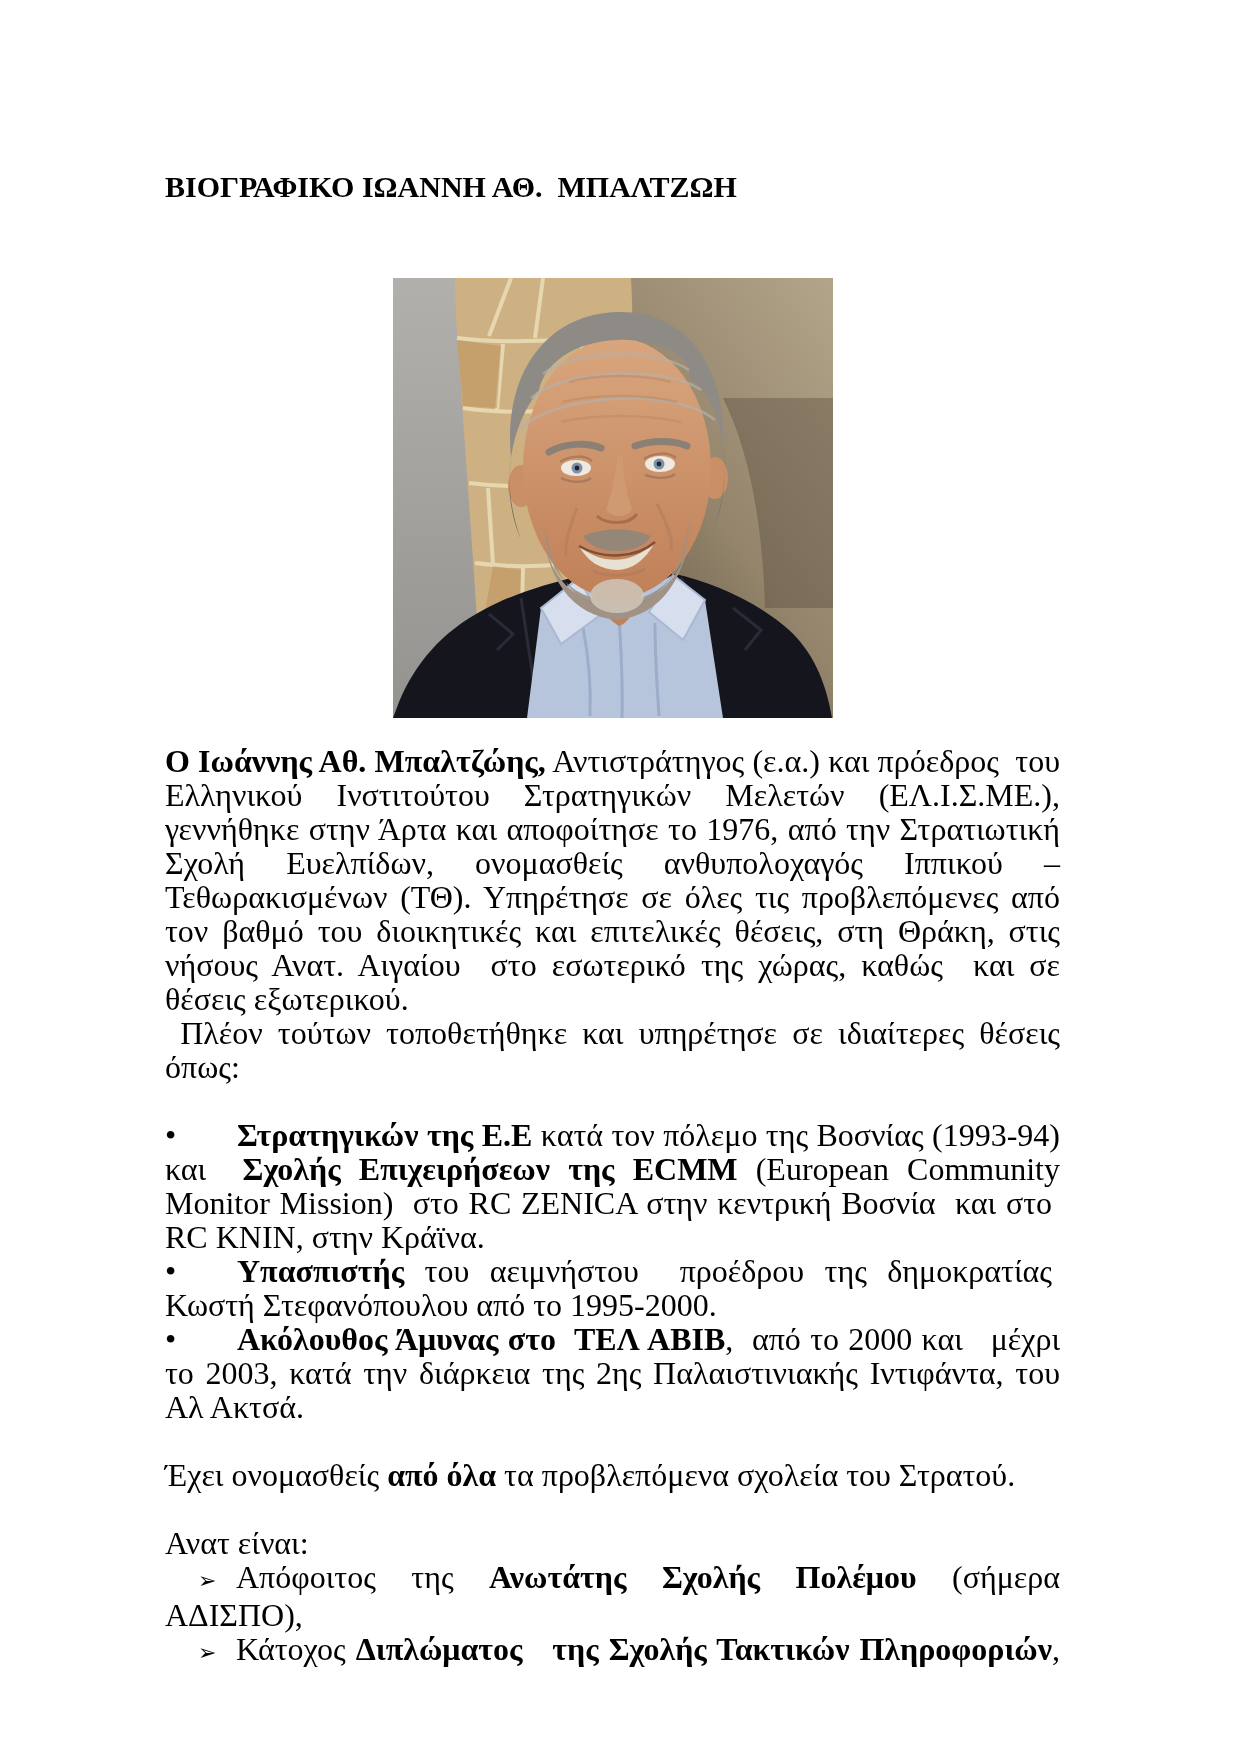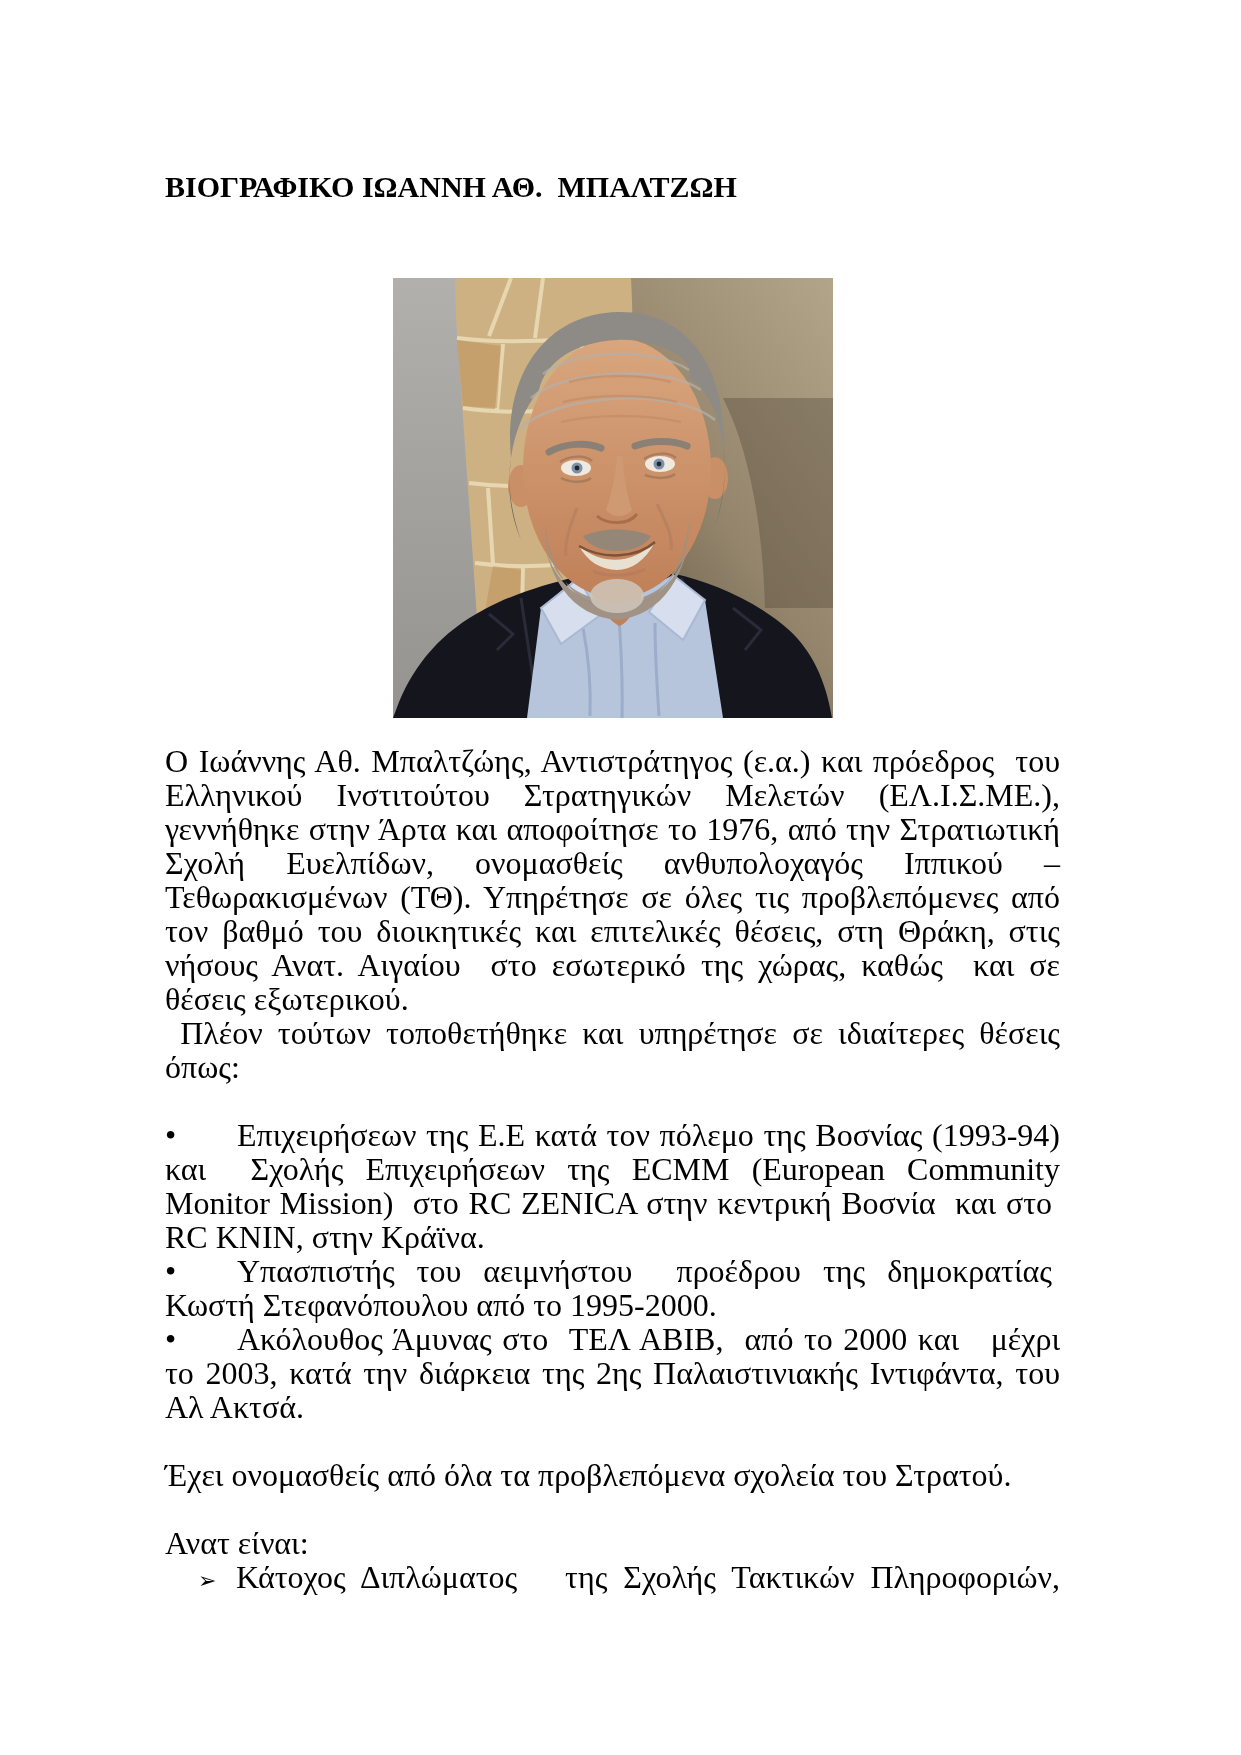--- a/index.html
+++ b/index.html
@@ -16,21 +16,21 @@
   .photo{display:block;margin:74px auto 0 auto;}
   .para{margin:0;text-align:justify;}
   .intro{margin-top:26px;}
   .blank{height:34px;}
   .bullet-marker{display:inline-block;width:72px;}
   .arrow-marker{
     display:inline-block;margin-left:33px;width:38px;
     font-family:"DejaVu Sans",sans-serif;font-size:22px;
   }
   .jlast{text-align-last:justify;}
-  b{font-weight:normal;}
+  b{font-weight:bold;}
 </style>
 </head>
 <body>
 
 <div class="page">
   <div class="content">
 
     <p class="title">ΒΙΟΓΡΑΦΙΚΟ ΙΩΑΝΝΗ ΑΘ.&nbsp; ΜΠΑΛΤΖΩΗ</p>
 
     <svg class="photo" width="440" height="440" viewBox="0 0 440 440" role="img" aria-label="Πορτραίτο του Ιωάννη Αθ. Μπαλτζώη">
@@ -160,31 +160,32 @@
         <ellipse cx="224" cy="318" rx="27" ry="17" fill="#cfc7ba" opacity="0.85"></ellipse>
       </g>
     </svg>
 
     <p class="para intro"><b>Ο Ιωάννης Αθ. Μπαλτζώης,</b><span> Αντιστράτηγος (ε.α.) και πρόεδρος&nbsp; του Ελληνικού Ινστιτούτου Στρατηγικών Μελετών (ΕΛ.Ι.Σ.ΜΕ.), γεννήθηκε στην Άρτα και αποφοίτησε το 1976, από την Στρατιωτική Σχολή Ευελπίδων, ονομασθείς ανθυπολοχαγός Ιππικού – Τεθωρακισμένων (ΤΘ). Υπηρέτησε σε όλες τις προβλεπόμενες από τον βαθμό του διοικητικές και επιτελικές θέσεις, στη Θράκη, στις νήσους Ανατ. Αιγαίου&nbsp; στο εσωτερικό της χώρας, καθώς&nbsp; και σε θέσεις εξωτερικού.</span></p>
     <p class="para"><span>&nbsp;Πλέον τούτων τοποθετήθηκε και υπηρέτησε σε ιδιαίτερες θέσεις όπως:</span></p>
 
     <div class="blank"></div>
 
     <div>
-        <p class="para bullet-item"><span class="bullet-marker">•</span><b>Επιχειρήσεων της Ε.Ε</b><span> κατά τον πόλεμο της Βοσνίας (1993-94) και&nbsp; </span><b>Σχολής Επιχειρήσεων της ECMM</b><span> (European Community Monitor Mission)&nbsp; στο RC ZENICA στην κεντρική Βοσνία&nbsp; και στο&nbsp; RC KNIN, στην Κράϊνα.</span></p>
+        <p class="para bullet-item"><span class="bullet-marker">•</span><b>Στρατηγικών της Ε.Ε</b><span> κατά τον πόλεμο της Βοσνίας (1993-94) και&nbsp; </span><b>Σχολής Επιχειρήσεων της ECMM</b><span> (European Community Monitor Mission)&nbsp; στο RC ZENICA στην κεντρική Βοσνία&nbsp; και στο&nbsp; RC KNIN, στην Κράϊνα.</span></p>
         <p class="para bullet-item"><span class="bullet-marker">•</span><b>Υπασπιστής</b><span> του αειμνήστου&nbsp; προέδρου της δημοκρατίας&nbsp; Κωστή Στεφανόπουλου από το 1995-2000.</span></p>
         <p class="para bullet-item"><span class="bullet-marker">•</span><b>Ακόλουθος Άμυνας στο&nbsp; ΤΕΛ ΑΒΙΒ</b><span>,&nbsp; από το 2000 και&nbsp;&nbsp; μέχρι το 2003, κατά την διάρκεια της 2ης Παλαιστινιακής Ιντιφάντα, του Αλ Ακτσά.</span></p>
       </div>
 
     <div class="blank"></div>
 
     <p class="para"><span>Έχει ονομασθείς </span><b>από όλα</b><span> τα προβλεπόμενα σχολεία του Στρατού.</span></p>
 
     <div class="blank"></div>
 
     <p class="para"><span>Ανατ είναι:</span></p>
 
     <div>
+        <p class="para arrow-item"><span class="arrow-marker">➢</span><span>Απόφοιτος της </span><b>Ανωτάτης Σχολής Πολέμου</b><span> (σήμερα ΑΔΙΣΠΟ),</span></p>
         <p class="para arrow-item jlast"><span class="arrow-marker">➢</span><span>Κάτοχος </span><b>Διπλώματος&nbsp;&nbsp; της Σχολής Τακτικών Πληροφοριών</b><span>,</span></p>
       </div>
 
   </div>
 </div>
 
 </body></html>

